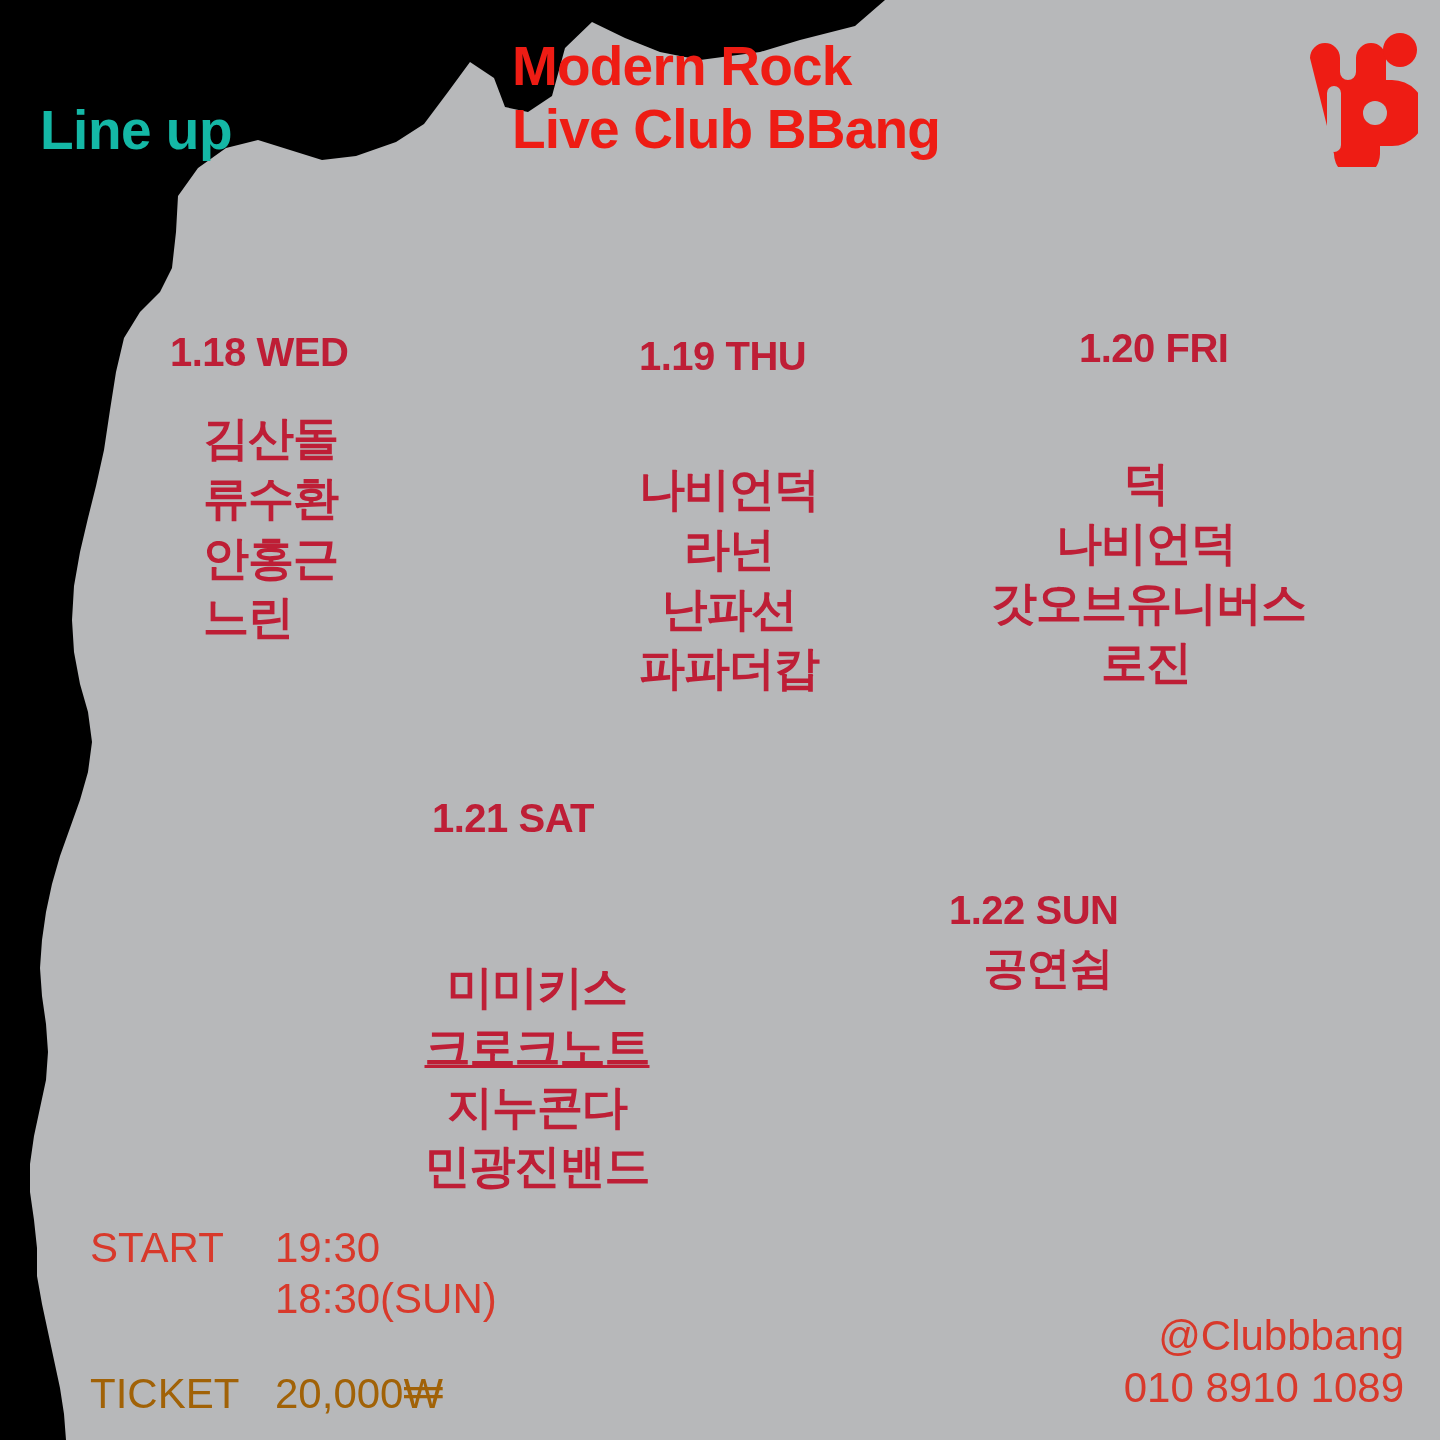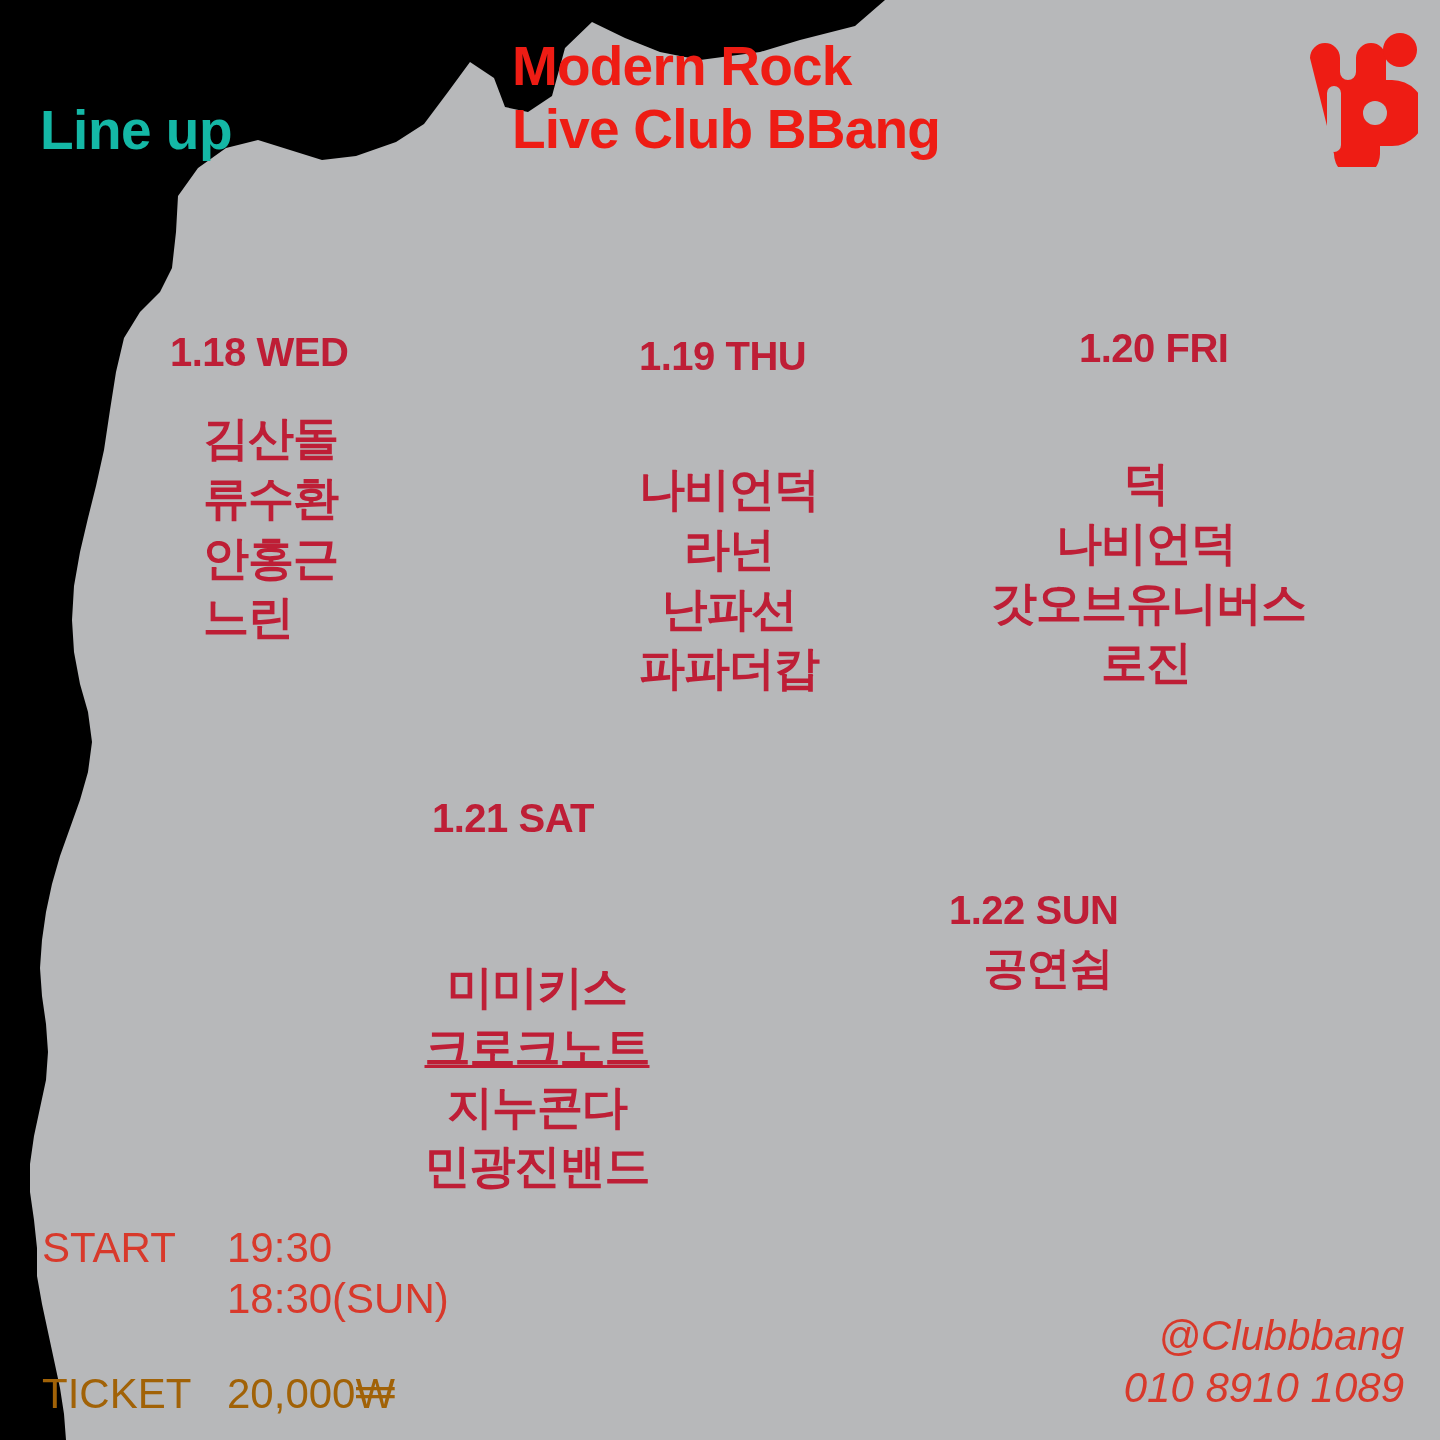--- a/index.html
+++ b/index.html
@@ -108,40 +108,39 @@
   
   .footer-info {
     left: 42px;
     top: 1222px;
     font-size: 42px;
     color: #D8392B;
     line-height: 1;
     letter-spacing: 0px;
   }
   .info-row { display: flex; align-items: baseline; }
-  .info-label { width: 185px; }
+  .info-label { width: 185px; margin-left: 48px; }
   .info-values { line-height: 1.22; }
 
   .ticket-row {
     left: 42px;
     top: 1370px;
     font-size: 42px;
     color: #a16207;
     display: flex;
     align-items: baseline;
   }
 
   .contact {
     right: 36px;
     top: 1310px;
     font-size: 42px;
     color: #D8392B;
     text-align: right;
     line-height: 1.24;
-    font-style: italic;
   }
   .contact span { display: block; }
 </style>
 </head>
 <body>
 
 <div class="poster">
 
   <svg class="torn-shape" viewBox="0 0 1440 1440" preserveAspectRatio="none" aria-hidden="true">
     <polygon points="

